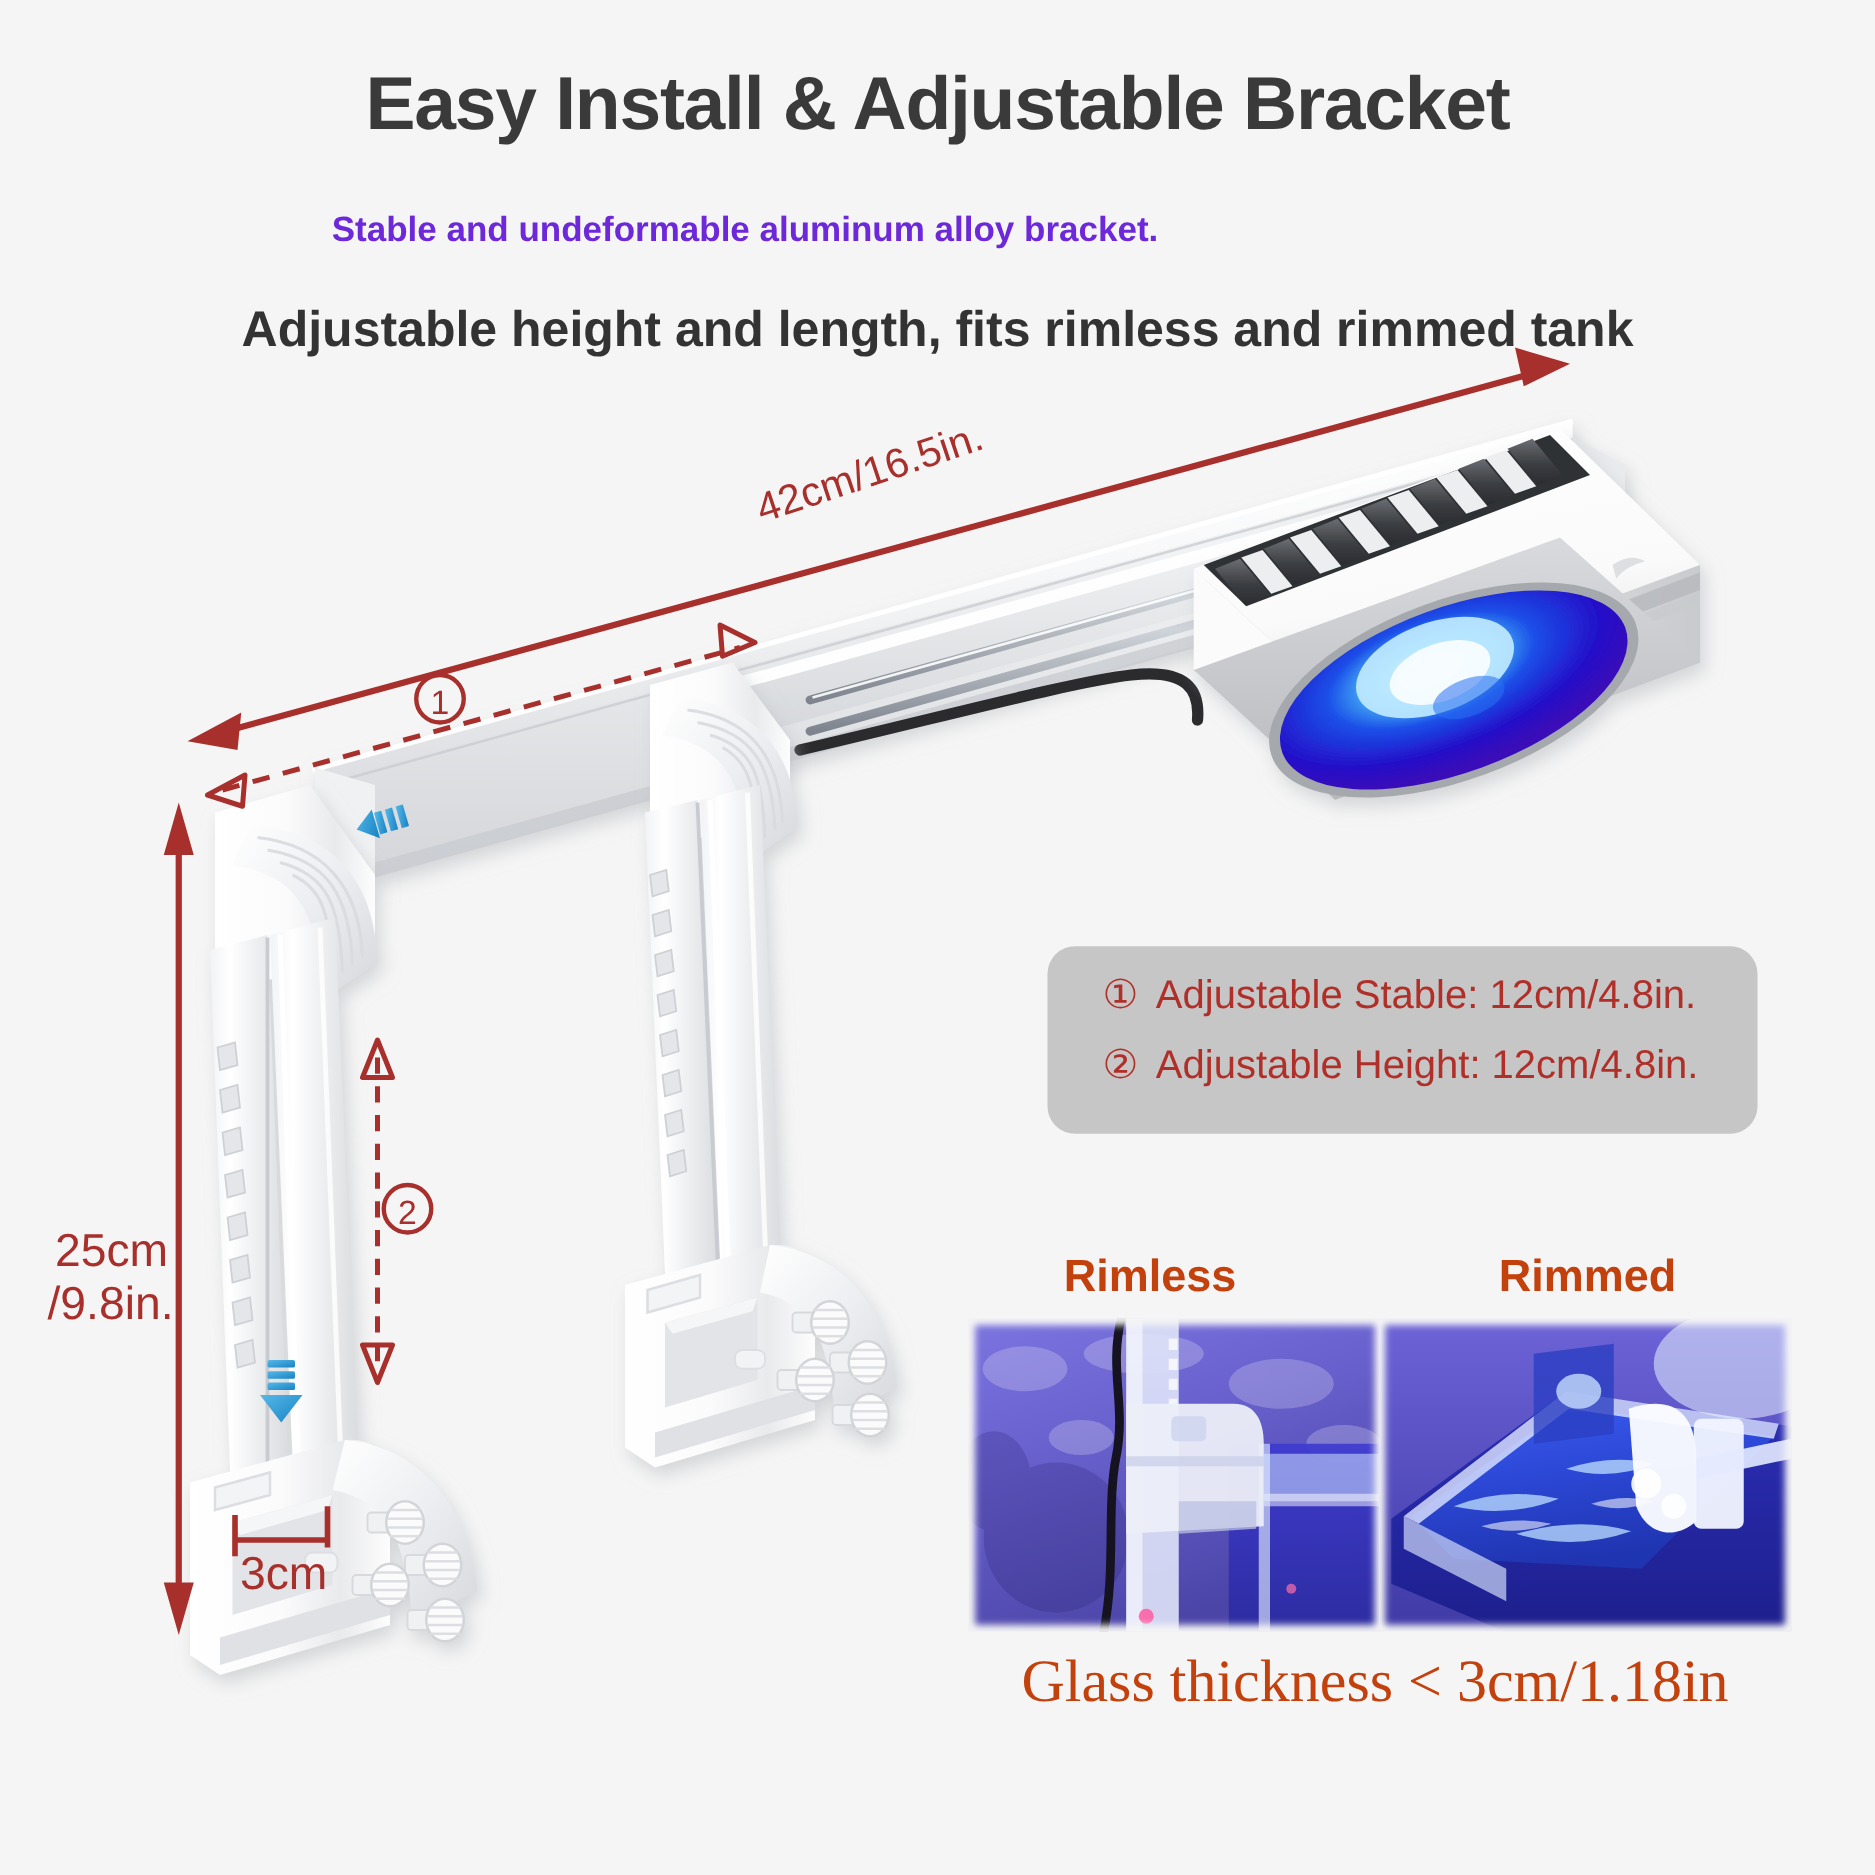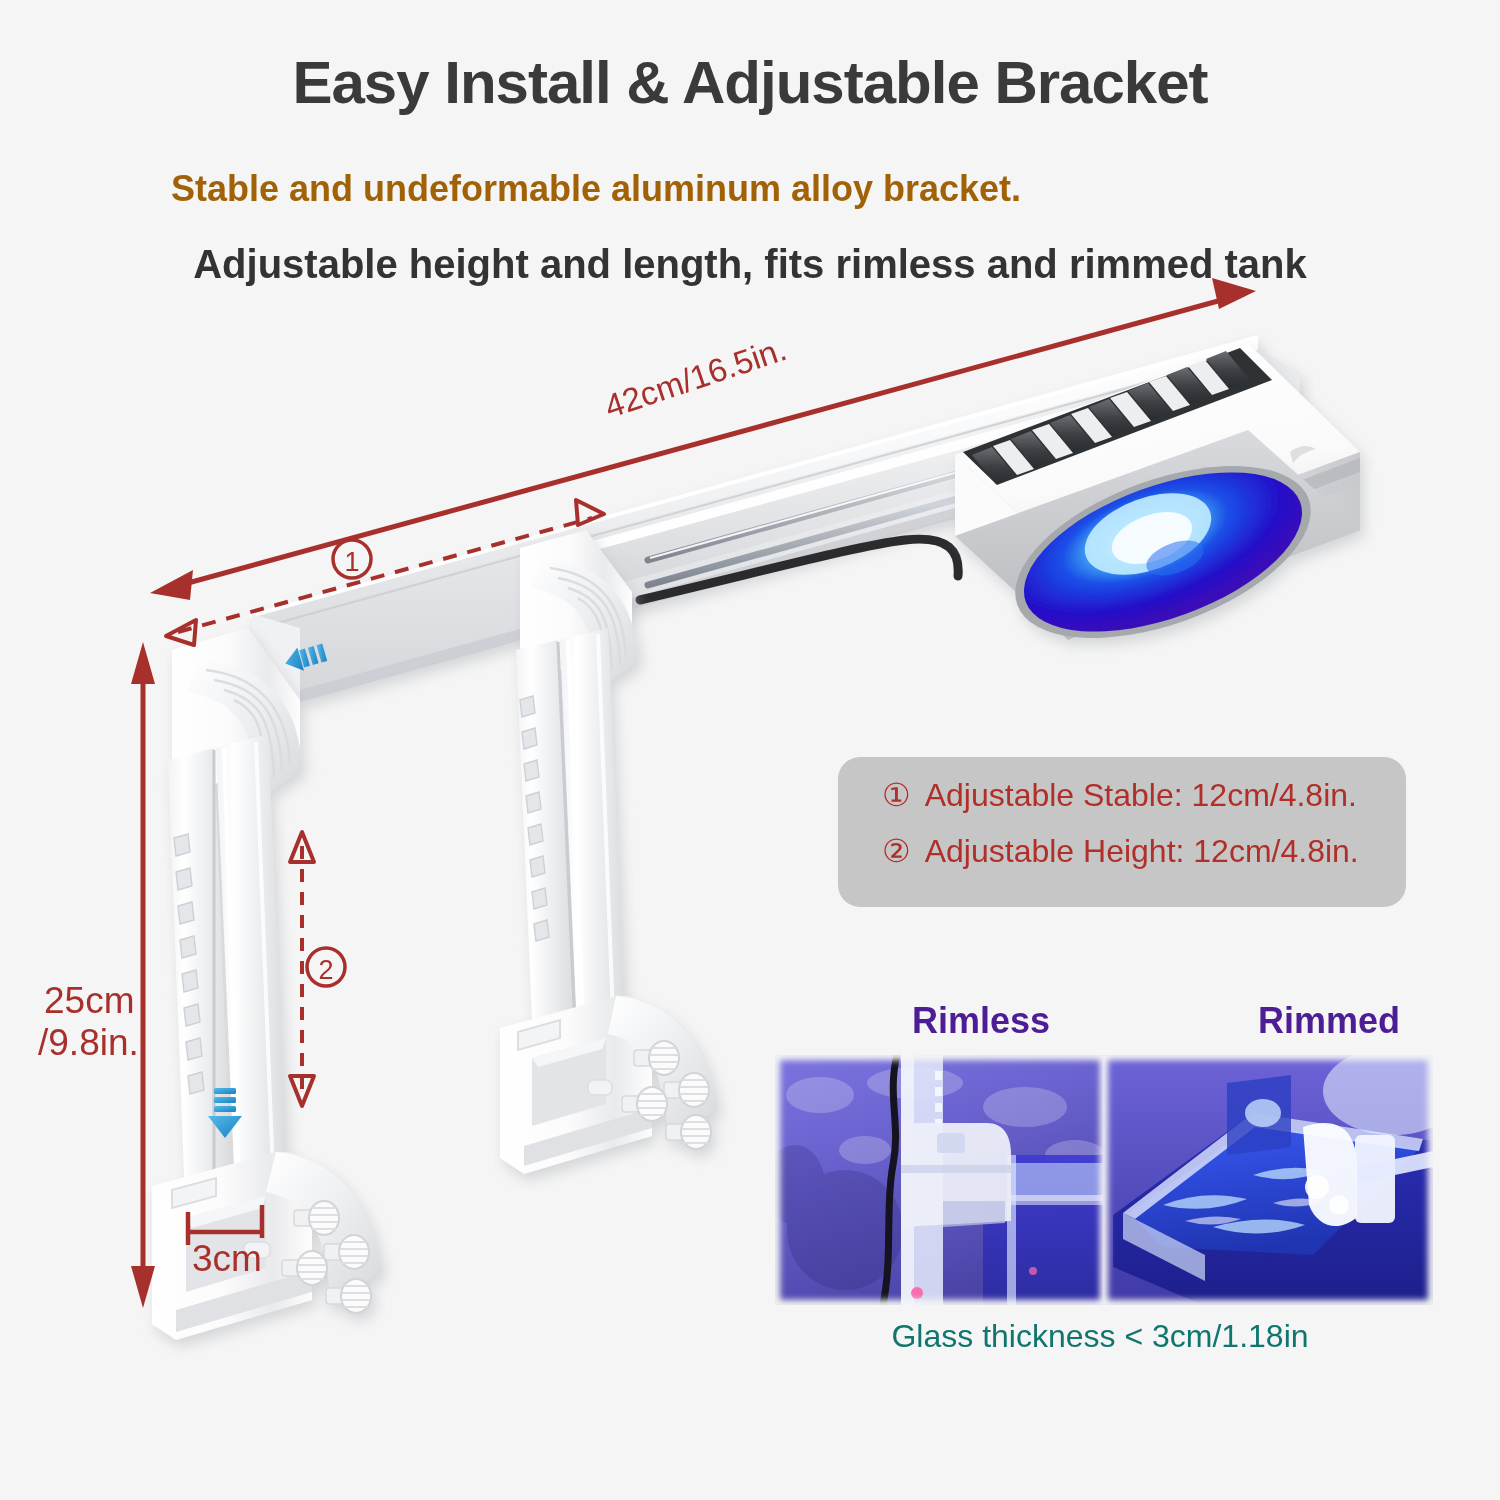--- a/index.html
+++ b/index.html
@@ -28,23 +28,23 @@
     font-weight: bold;
     color: #3a3a3a;
     letter-spacing: -1px;
     white-space: nowrap;
   }
   .hd-sub1 {
     position: absolute;
     left: 0; top: 168px;
     width: 1192px;
     text-align: center;
-    font-size: 36px;
+    font-size: 28px;
     font-weight: bold;
-    color: #a16207;
+    color: #6d28d9;
   }
   .hd-sub2 {
     position: absolute;
     left: 0; top: 242px;
     width: 1500px;
     text-align: center;
     font-size: 40px;
     font-weight: bold;
     color: #333;
   }
@@ -96,44 +96,45 @@
   .callout-num {
     font-size: 32px;
     margin-right: 14px;
   }
 
   
   .photo-title {
     position: absolute;
     font-size: 36px;
     font-weight: bold;
-    color: #4c1d95;
-    text-align: right;
+    color: #c2410c;
+    text-align: center;
     white-space: nowrap;
   }
   #t-rimless { left: 790px;  top: 1000px; width: 260px; }
   #t-rimmed  { left: 1140px; top: 1000px; width: 260px; }
 
   .photo {
     position: absolute;
     top: 1055px;
     width: 330px; height: 250px;
     overflow: hidden;
   }
   #photo-rimless { left: 775px; }
   #photo-rimmed  { left: 1103px; }
 
   #glass-note {
     position: absolute;
     left: 790px; top: 1318px;
     width: 620px;
     text-align: center;
-    font-size: 32px;
-    color: #0f766e;
+    font-size: 48px;
+    color: #c2410c;
     white-space: nowrap;
+    font-family: Liberation Serif, serif;
   }
 </style>
 </head>
 <body>
 
 <div id="page">
 
   <div class="hd-main">Easy Install &amp; Adjustable Bracket</div>
   <div class="hd-sub1">Stable and undeformable aluminum alloy bracket.</div>
   <div class="hd-sub2">Adjustable height and length, fits rimless and rimmed tank</div>

